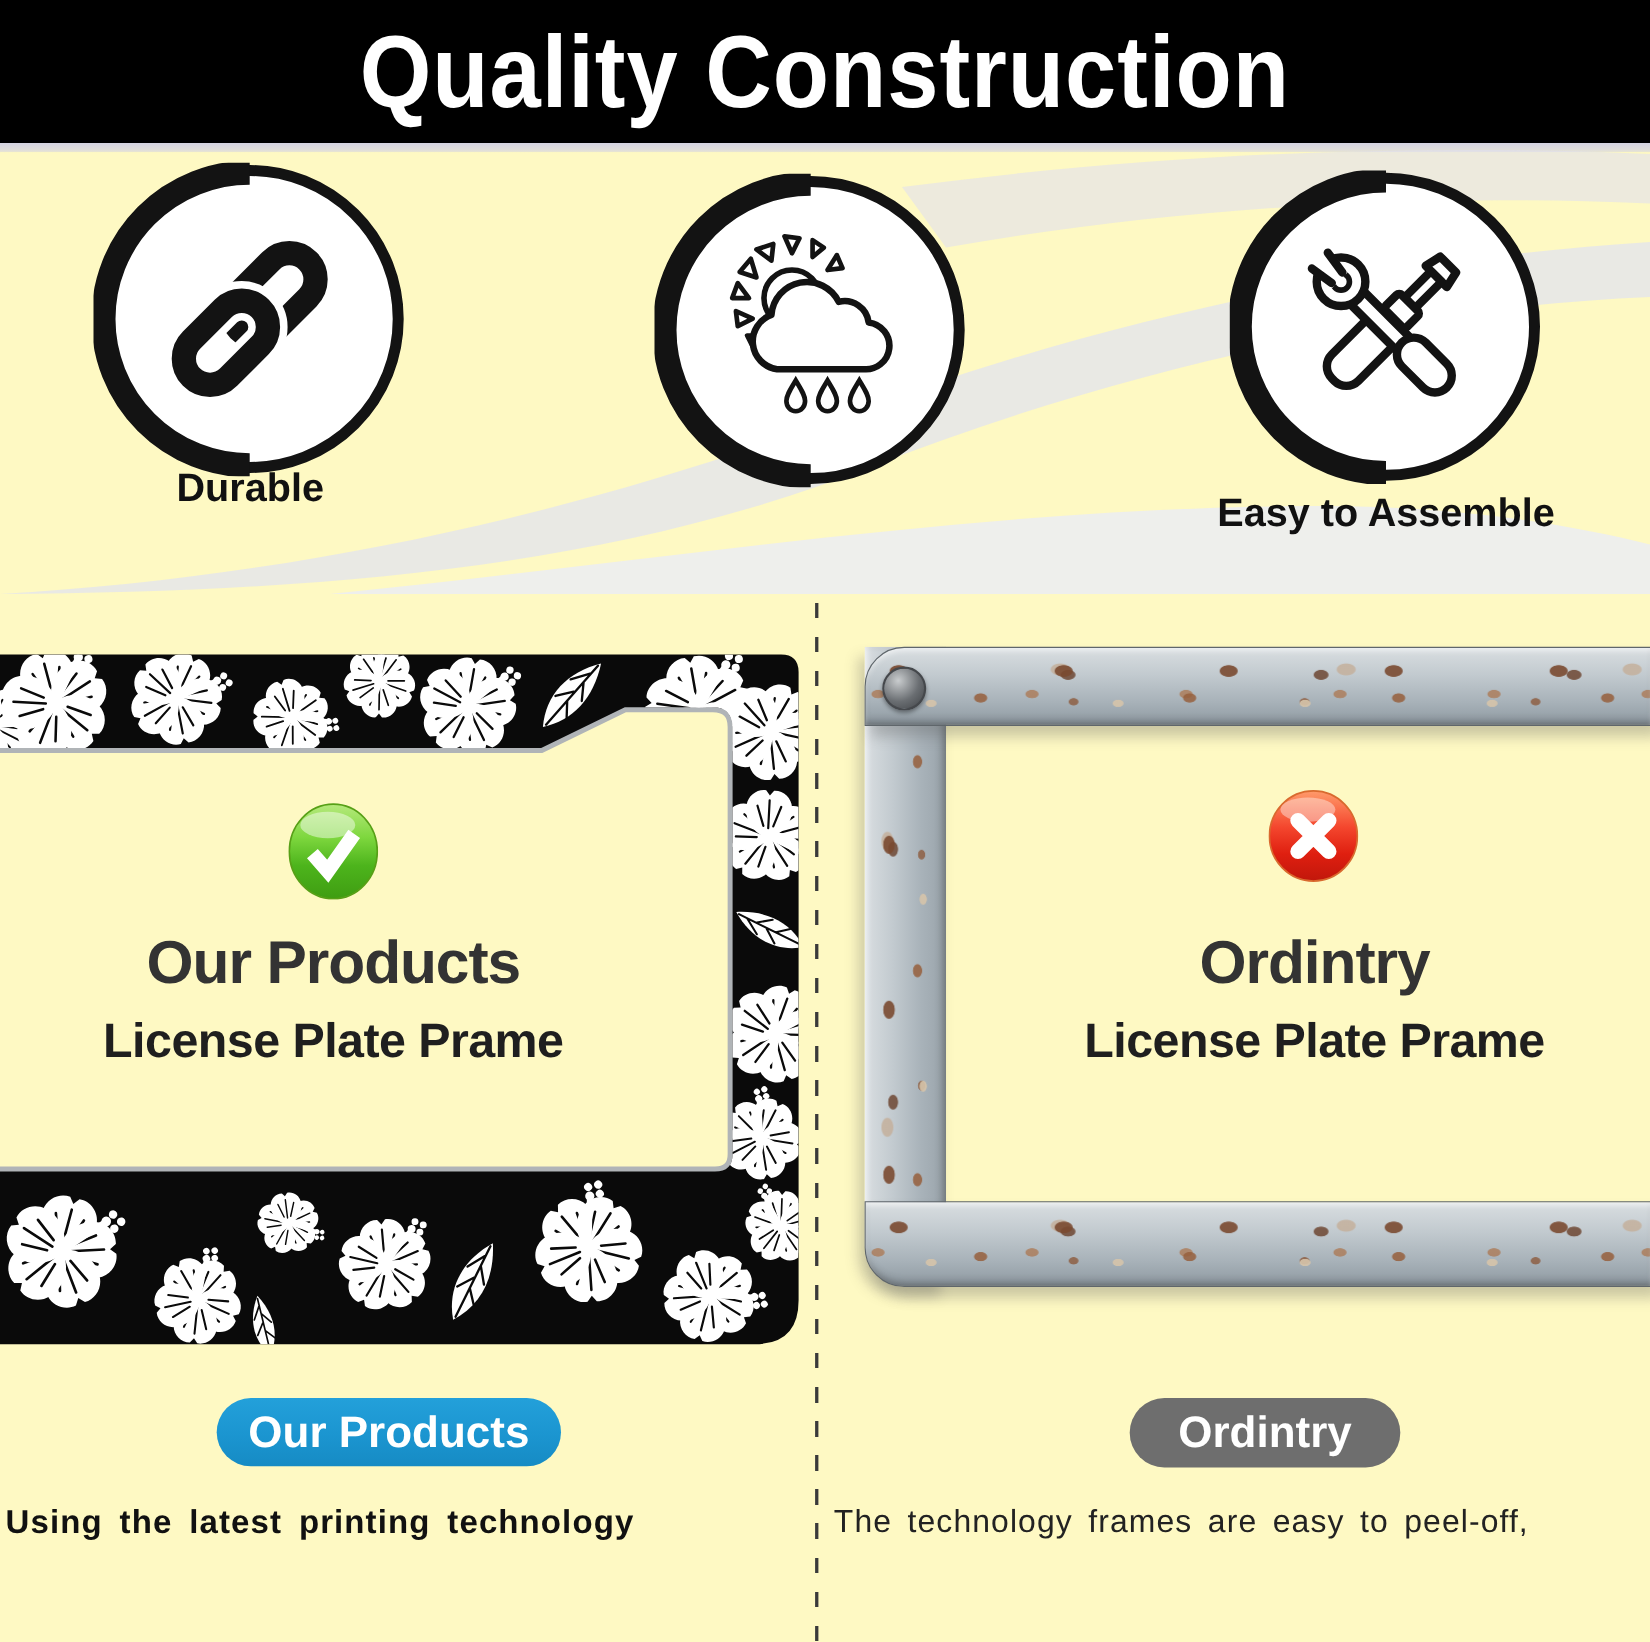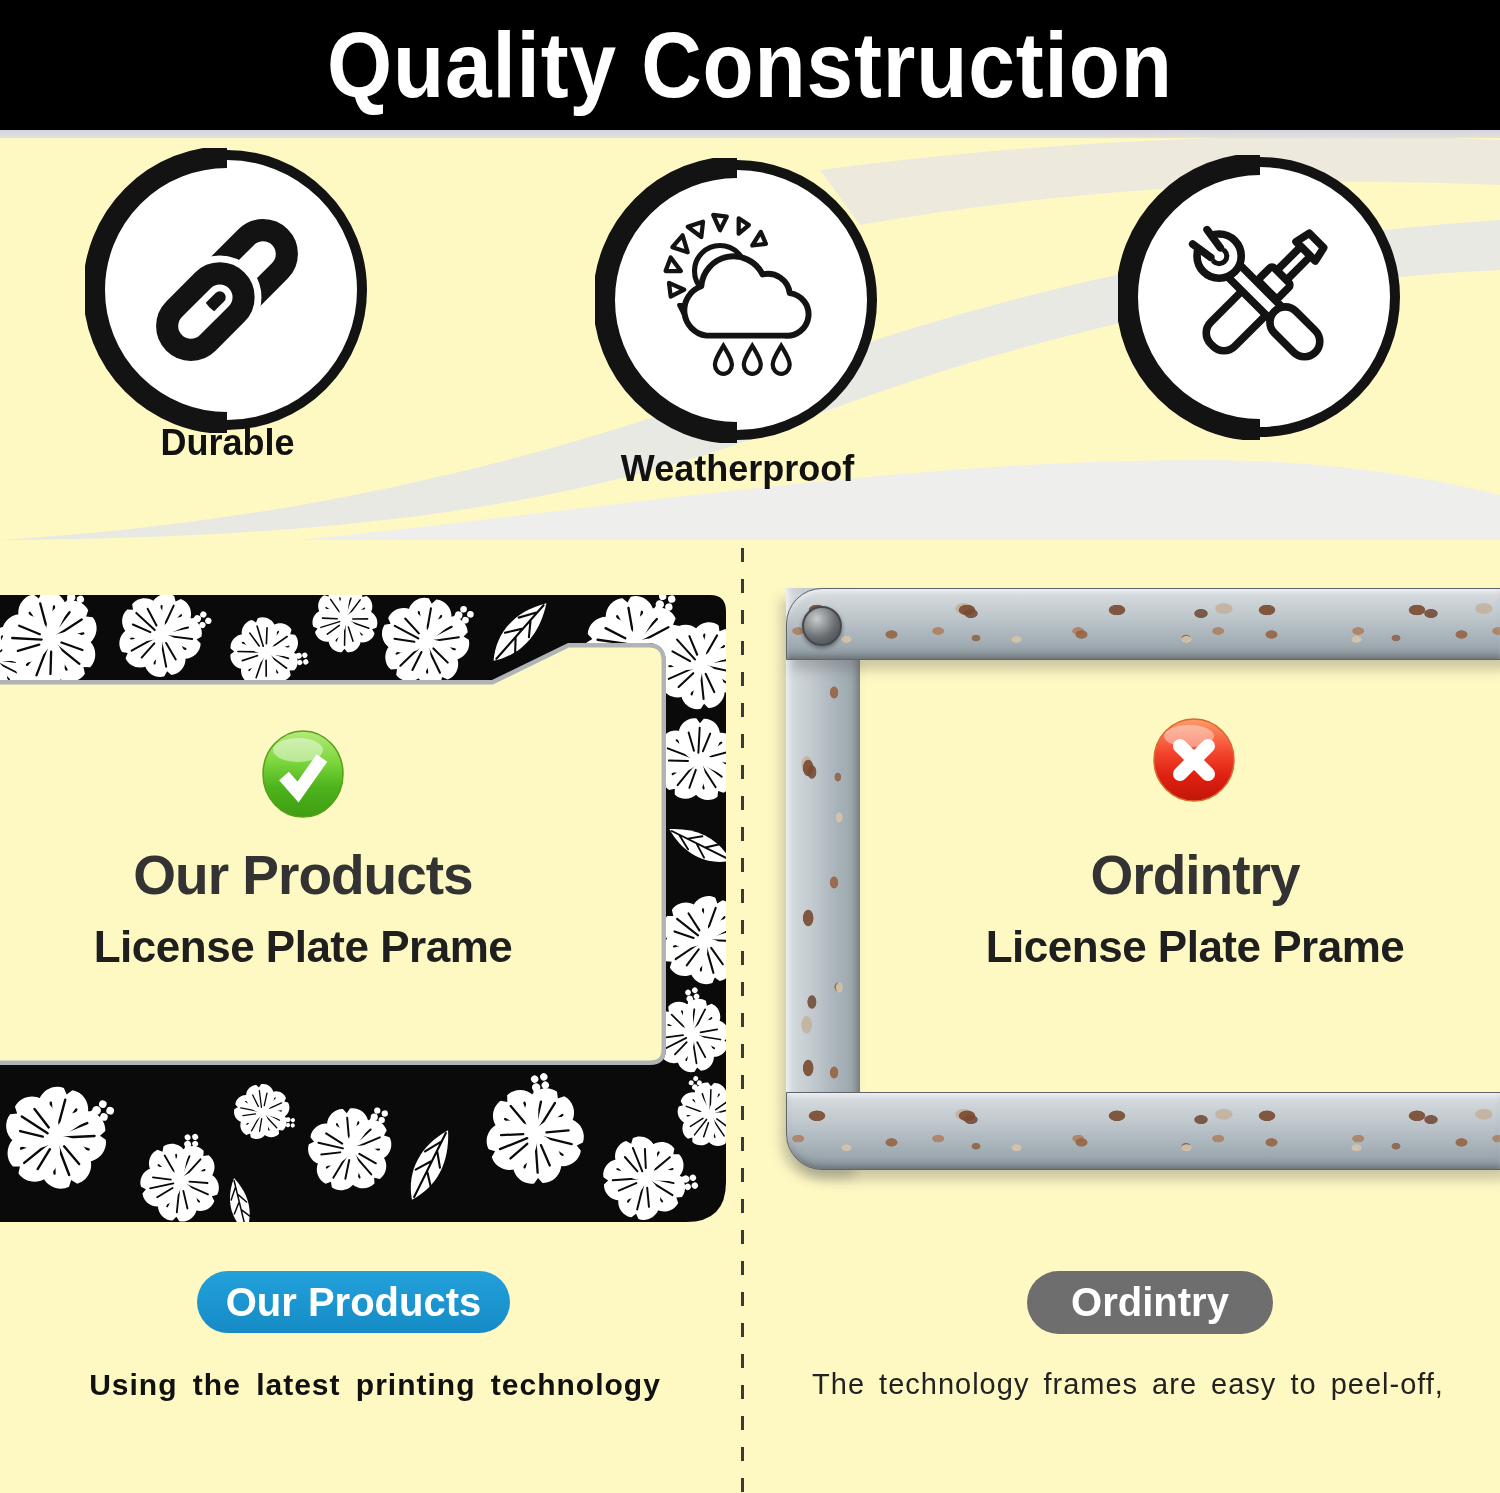--- a/index.html
+++ b/index.html
@@ -53,21 +53,21 @@
     box-shadow:-6px 10px 12px rgba(90,90,90,.28), inset 4px 0 6px -2px rgba(255,255,255,.7), inset -6px 0 8px -4px rgba(40,40,40,.45);}
   .screw{border-radius:50%;border:2px solid #45484c;
          background:radial-gradient(circle at 35% 30%, #c9ccce, #6a6e72 55%, #3f4246 100%);
          box-shadow:0 2px 4px rgba(0,0,0,.4);}
 
   
   .pill{border-radius:32px;display:flex;align-items:center;justify-content:center;
         color:#fff;font-size:40px;font-weight:700;white-space:nowrap;}
   .pill-blue{background:linear-gradient(180deg,#23a0da,#1b95d0 55%,#168bc4);}
   .pill-gray{background:#6e6e6e;}
-  .desc{text-align:center;white-space:nowrap;color:#111;}
+  .desc{text-align:left;white-space:nowrap;color:#111;}
   .desc-bold{font-size:30px;font-weight:700;letter-spacing:1px;word-spacing:6px;}
   .desc-reg{font-size:29px;font-weight:400;letter-spacing:1px;word-spacing:5px;color:#222;}
 </style>
 </head>
 <body>
 
 <div id="stage">
 
   <div class="abs banner">
     <div class="banner-title">Quality Construction</div>
@@ -113,21 +113,20 @@
         </g>
       </g>
       <path d="M32,78 a15,15 0 0 1 -3,-29 a19,19 0 0 1 36,-7 a13,13 0 0 1 16,11 a12,12 0 0 1 -3,25 z" fill="#ffffff" stroke="#131313" stroke-width="3.5" stroke-linejoin="round"></path>
       <g fill="#ffffff" stroke="#131313" stroke-width="2.5">
         <path d="M42,84 c3,5 5,8 5,11 a5,5.5 0 1 1 -10,0 c0,-3 2,-6 5,-11 z"></path>
         <path d="M59,84 c3,5 5,8 5,11 a5,5.5 0 1 1 -10,0 c0,-3 2,-6 5,-11 z"></path>
         <path d="M76,84 c3,5 5,8 5,11 a5,5.5 0 1 1 -10,0 c0,-3 2,-6 5,-11 z"></path>
       </g>
     </g>
   </svg>
-  <div class="abs feature-label" style="left:595px;top:448px;width:285px">Weatherproof</div>
 
   <svg class="abs feature-circle" style="left:1118px;top:155px" width="285" height="285" viewBox="0 0 285 285">
     <circle cx="142" cy="142" r="135" fill="#ffffff" stroke="#131313" stroke-width="10"></circle>
     <path d="M142,9 A133,133 0 0 0 142,275" fill="none" stroke="#131313" stroke-width="22"></path>
     <g transform="translate(57,57) scale(1.7)">
 
       <g transform="rotate(45 50 50)" fill="#ffffff" stroke="#131313" stroke-width="4.5" stroke-linejoin="round">
         <path d="M44,3 L56,3 L58,12 L42,12 Z"></path>
         <rect x="46" y="12" width="8" height="20"></rect>
         <rect x="42" y="32" width="16" height="12" rx="2"></rect>
@@ -137,20 +136,21 @@
       <g transform="rotate(-45 50 50)">
         <rect x="45" y="26" width="10" height="40" fill="#ffffff" stroke="#131313" stroke-width="4.5"></rect>
         <circle cx="50" cy="16" r="13" fill="#ffffff" stroke="#131313" stroke-width="4.5"></circle>
         <circle cx="50" cy="16" r="4.5" fill="#ffffff" stroke="#131313" stroke-width="3"></circle>
         <polygon points="43,-2 57,-2 55,14 45,14" fill="#ffffff" stroke="#ffffff" stroke-width="2"></polygon>
         <path d="M44,0 L46,13 M56,0 L54,13" fill="none" stroke="#131313" stroke-width="4.5" stroke-linecap="round"></path>
         <rect x="41" y="62" width="18" height="34" rx="9" fill="#ffffff" stroke="#131313" stroke-width="4.5"></rect>
       </g>
     </g>
   </svg>
+  <div class="abs feature-label" style="left:1080px;top:445px;width:360px">Easy to Assemble</div>
 
   <div class="abs divider"></div>
 
   <svg class="abs" style="left:0;top:590px" width="750" height="640" viewBox="0 0 750 640">
     <defs>
       <g id="hpet">
         <path d="M0,2 C-15,-2 -25,-15 -23,-30 C-22,-40 -13,-47 -4,-46 L0,-41 L4,-46 C13,-47 22,-40 23,-30 C25,-15 15,-2 0,2 Z" fill="#ffffff"></path>
         <path d="M0,-8 L0,-36 M-5,-10 L-12,-30 M5,-10 L12,-30" stroke="#0a0a0a" stroke-width="2.2" fill="none" stroke-linecap="round"></path>
       </g>
       <g id="hib">

